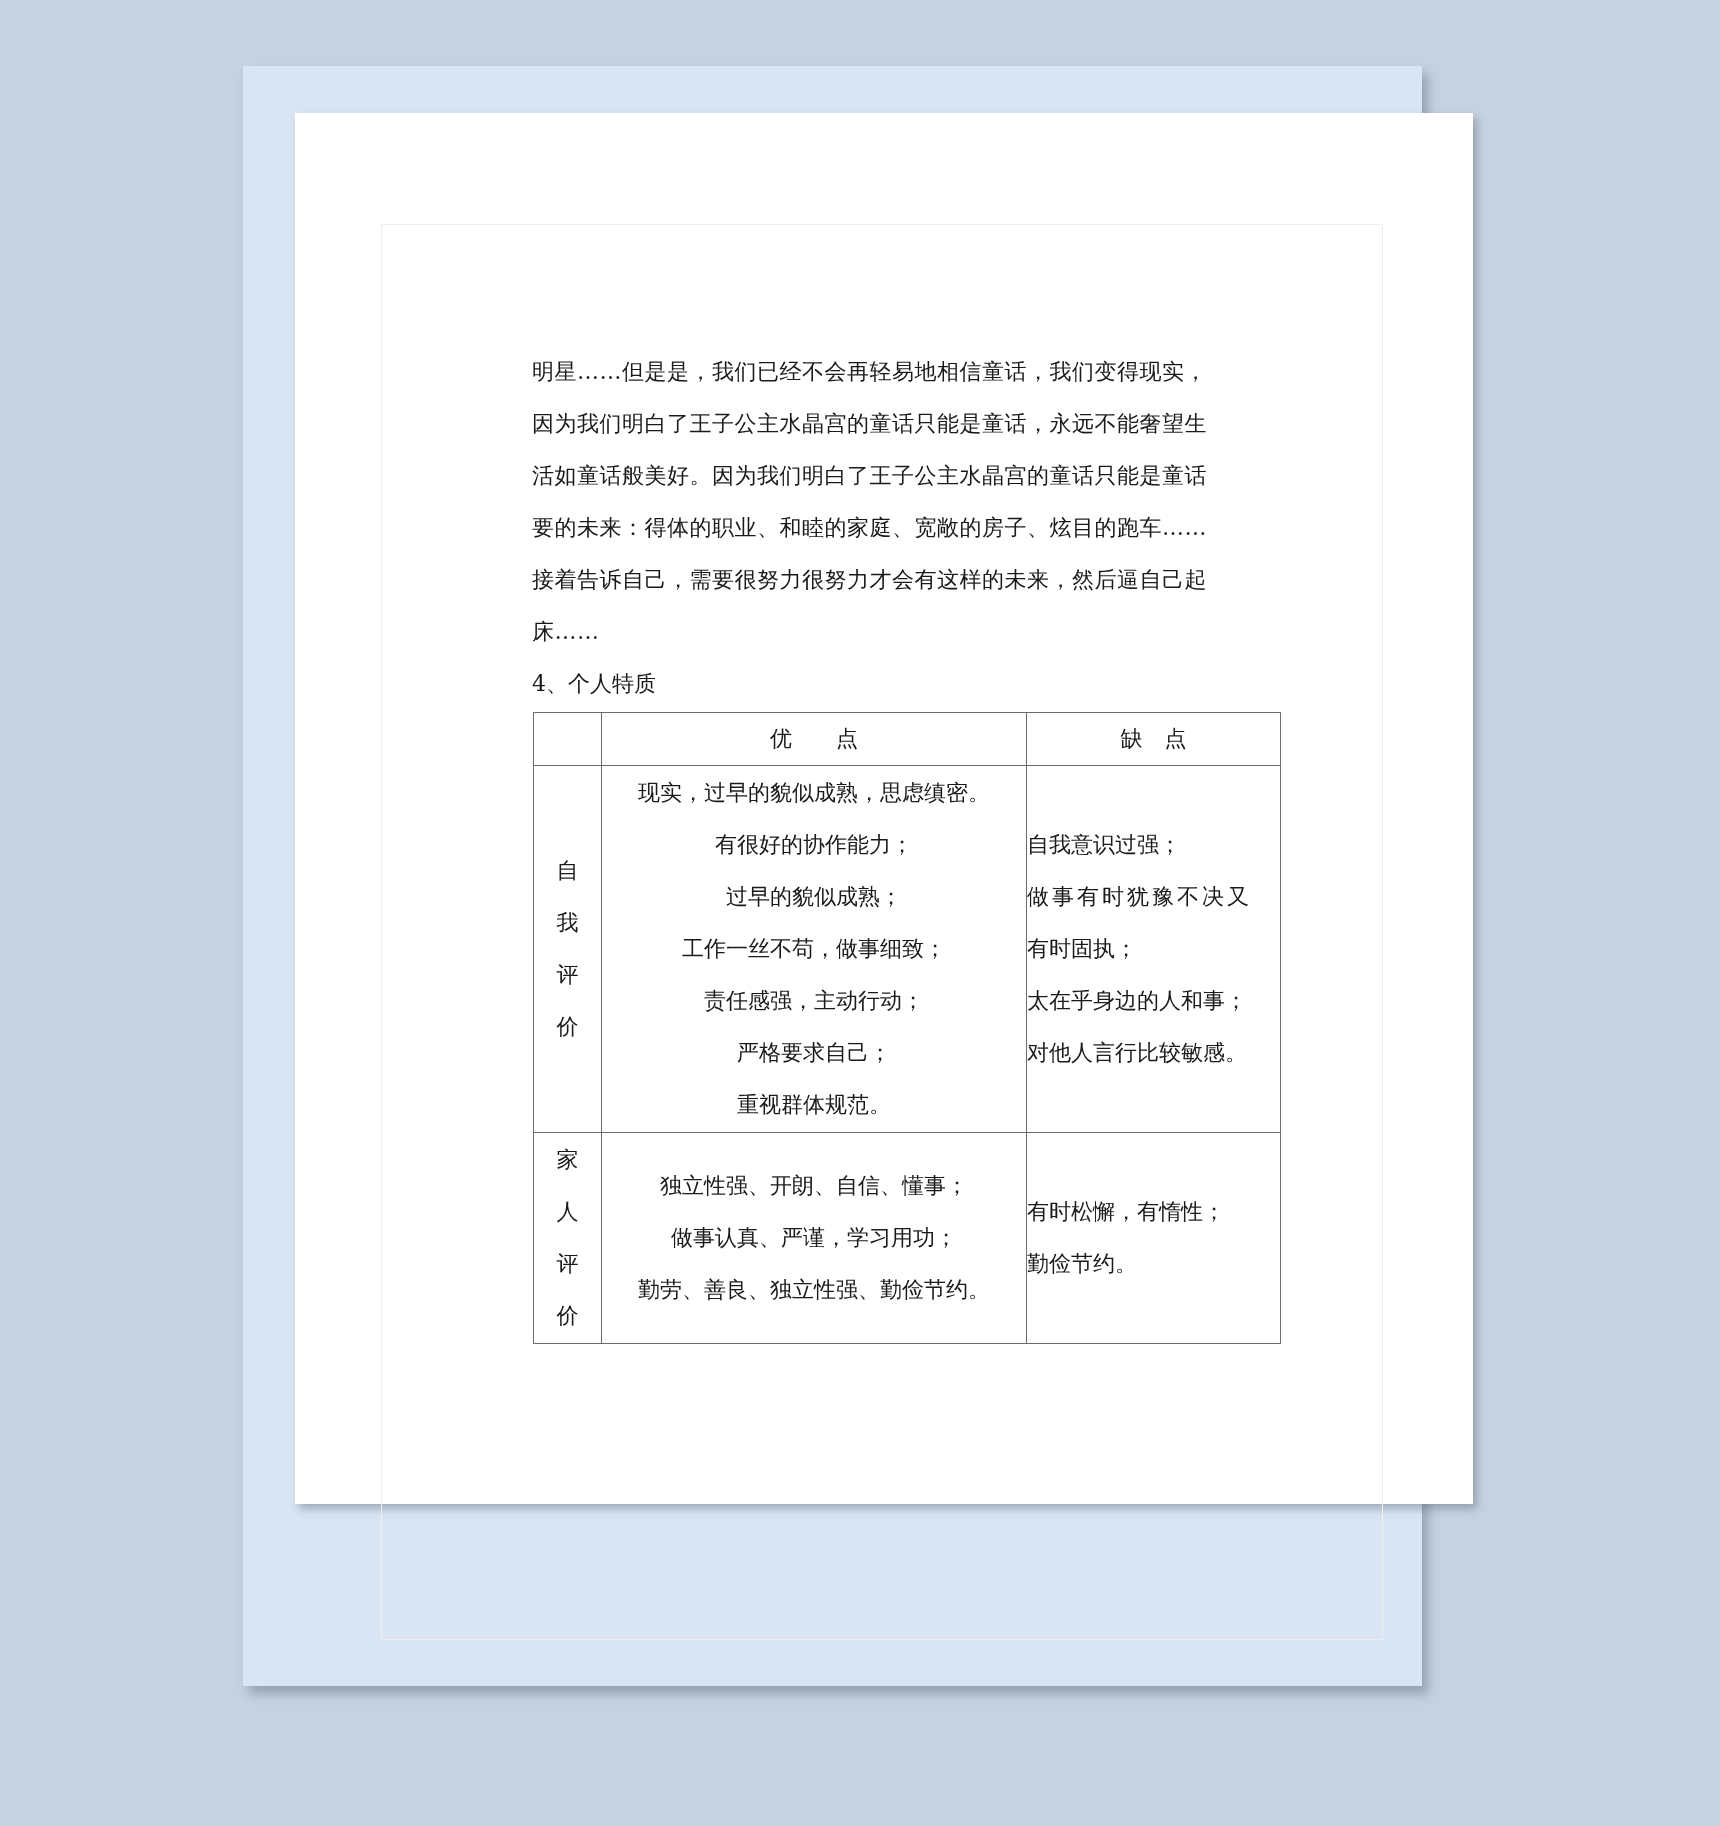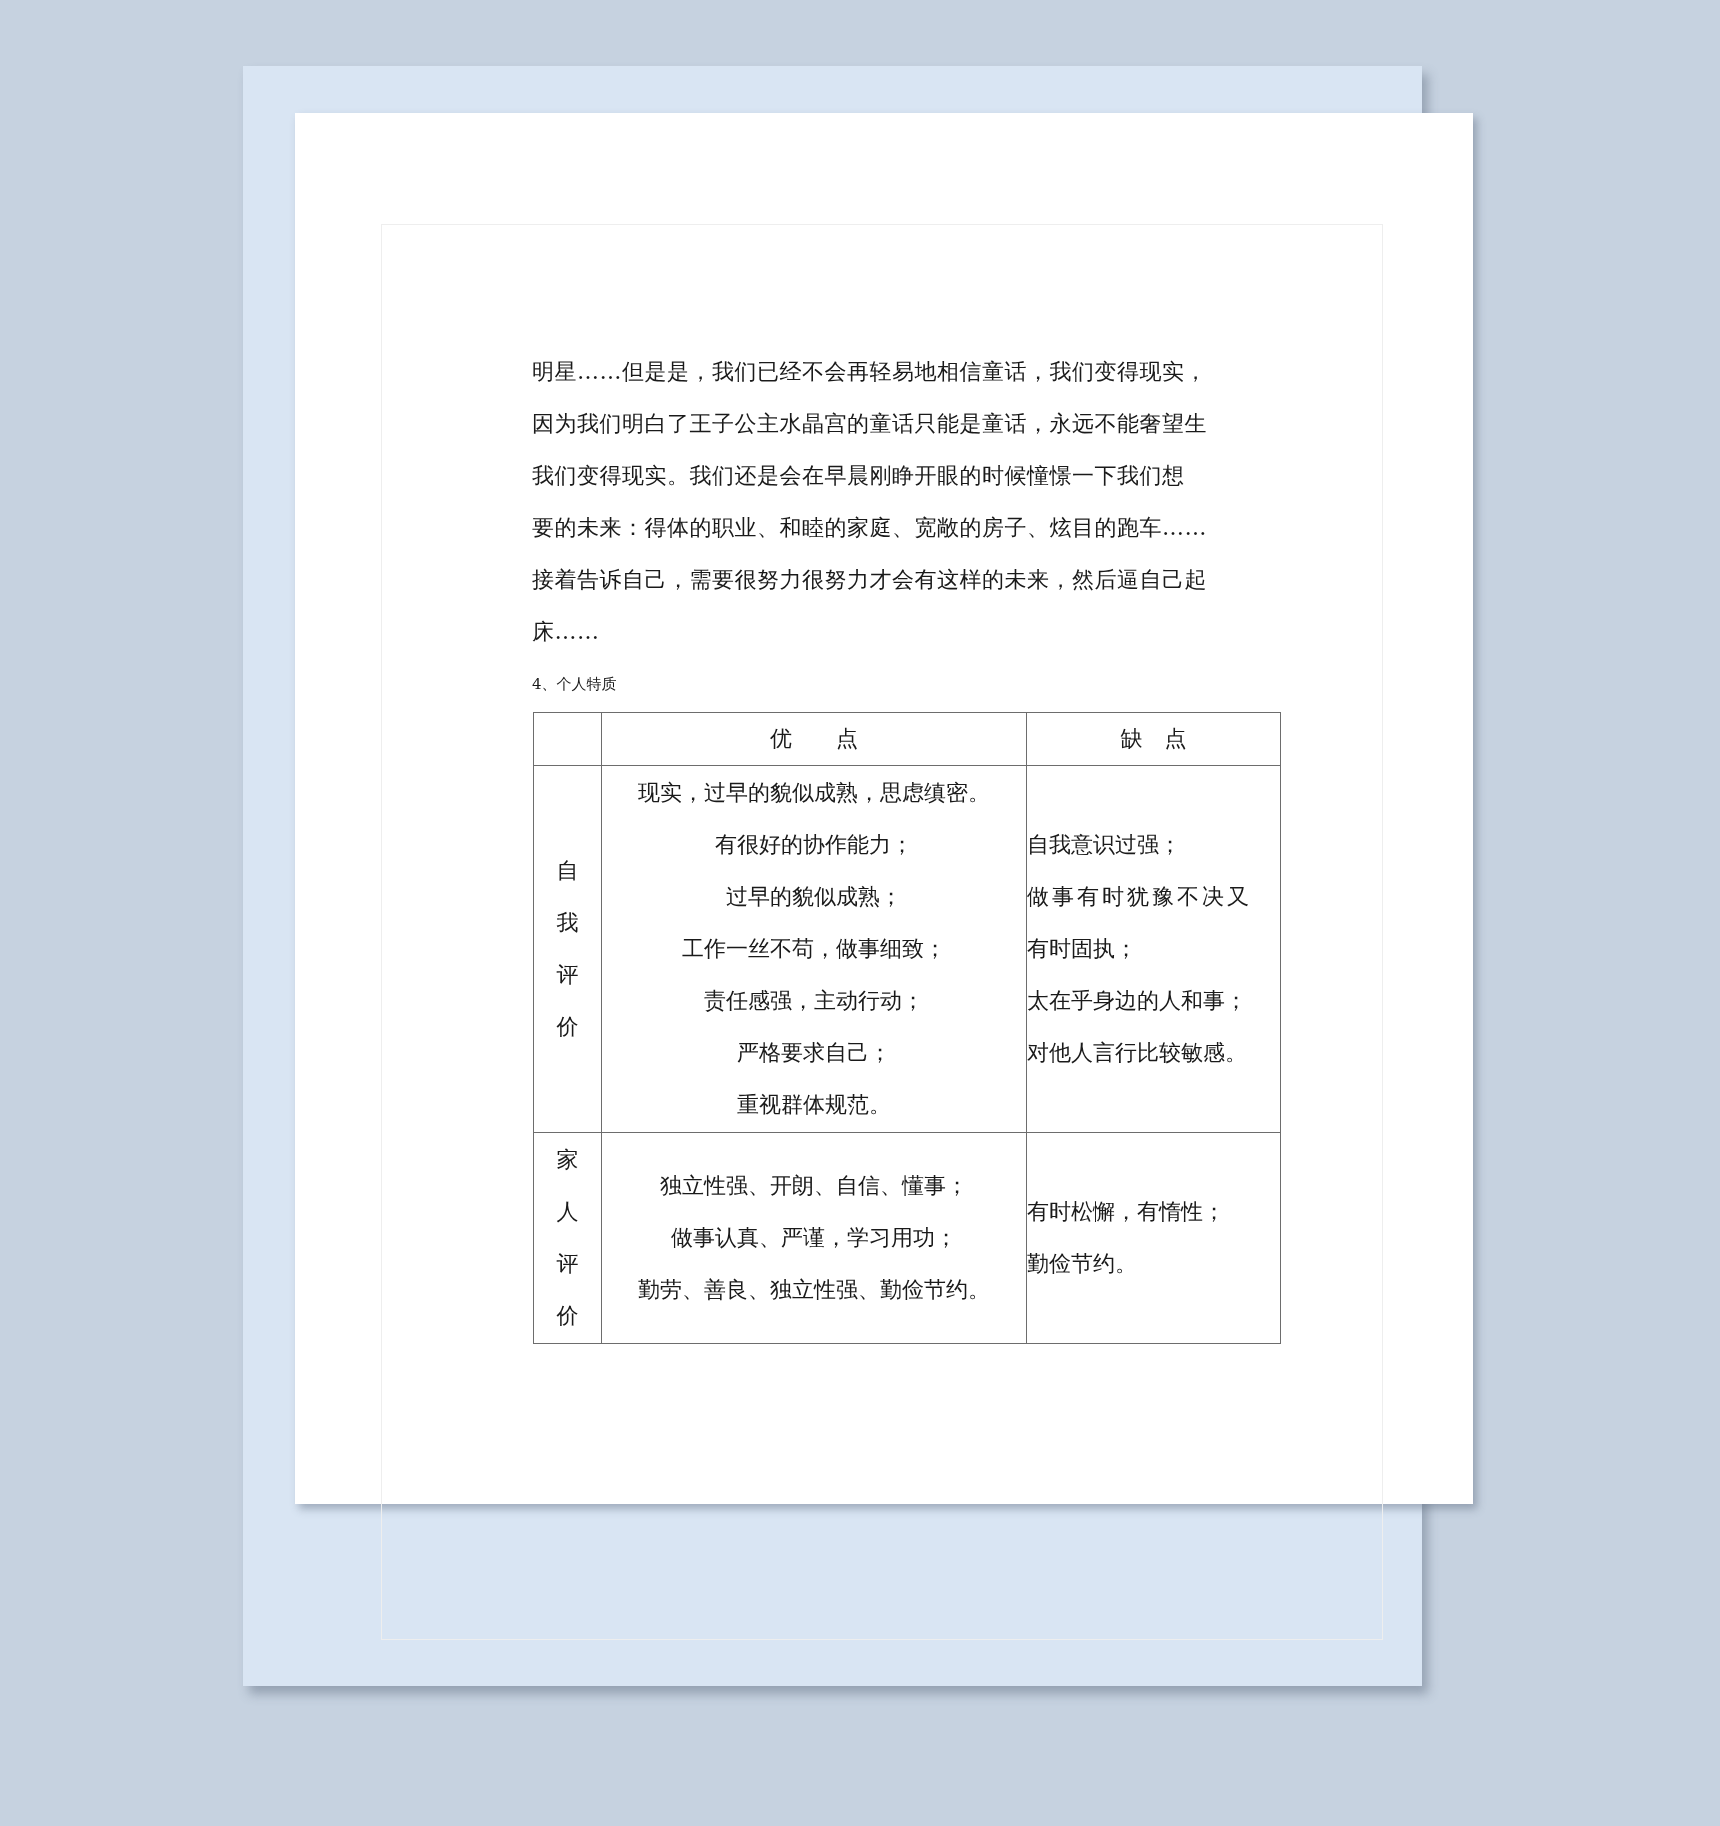--- a/index.html
+++ b/index.html
@@ -38,21 +38,21 @@
     width: 760px;
   }
   .para-line {
     font-size: 22px;
     line-height: 52px;
     height: 52px;
     white-space: nowrap;
     letter-spacing: 0.5px;
   }
   .section-heading {
-    font-size: 15px;
+    font-size: 22px;
     line-height: 52px;
     height: 52px;
     white-space: nowrap;
   }
   table.traits {
     position: absolute;
     left: 238px; top: 599px;
     width: 747px;
     border-collapse: collapse;
     font-size: 22px;
@@ -93,21 +93,21 @@
 <body>
 
 <div class="back-sheet"></div>
 
 <div class="front-page">
   <div class="inner-frame"></div>
 
   <div class="content">
     <div class="para-line">明星……但是是，我们已经不会再轻易地相信童话，我们变得现实，</div>
     <div class="para-line">因为我们明白了王子公主水晶宫的童话只能是童话，永远不能奢望生</div>
-    <div class="para-line">我们变得现实。我们还是会在早晨刚睁开眼的时候憧憬一下我们想</div>
+    <div class="para-line">活如童话般美好。因为我们明白了王子公主水晶宫的童话只能是童话</div>
     <div class="para-line">要的未来：得体的职业、和睦的家庭、宽敞的房子、炫目的跑车……</div>
     <div class="para-line">接着告诉自己，需要很努力很努力才会有这样的未来，然后逼自己起</div>
     <div class="para-line">床……</div>
     <div class="section-heading">4、个人特质</div>
   </div>
 
   <table class="traits">
     <colgroup>
       <col class="col-label">
       <col class="col-pros">

